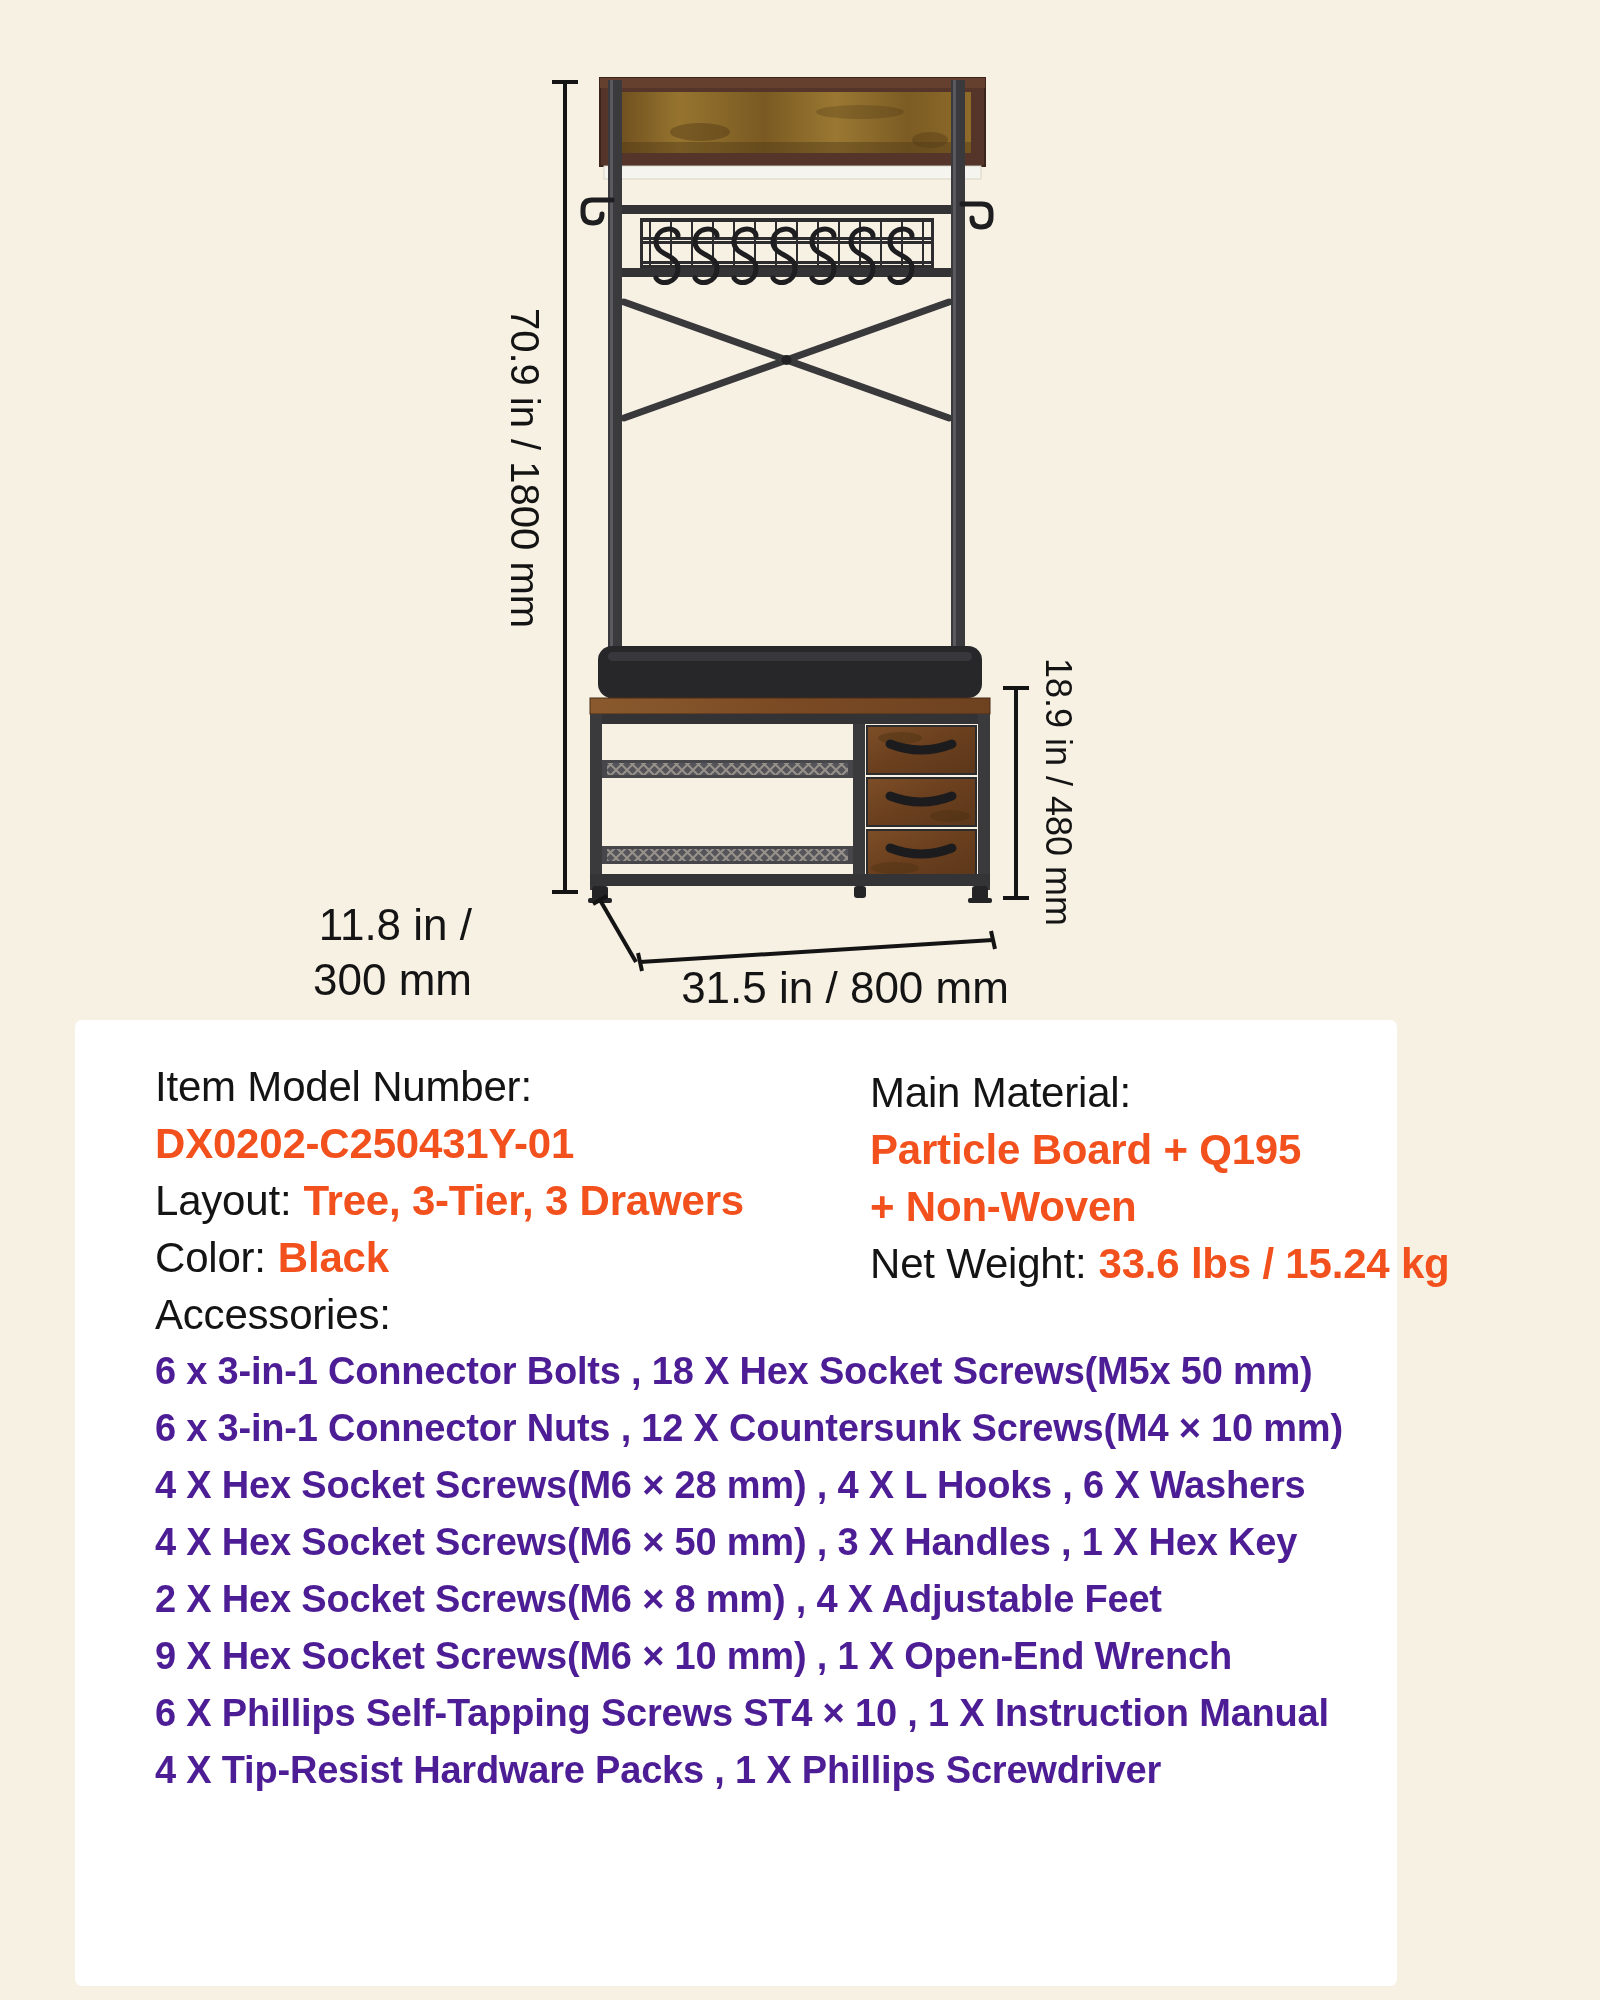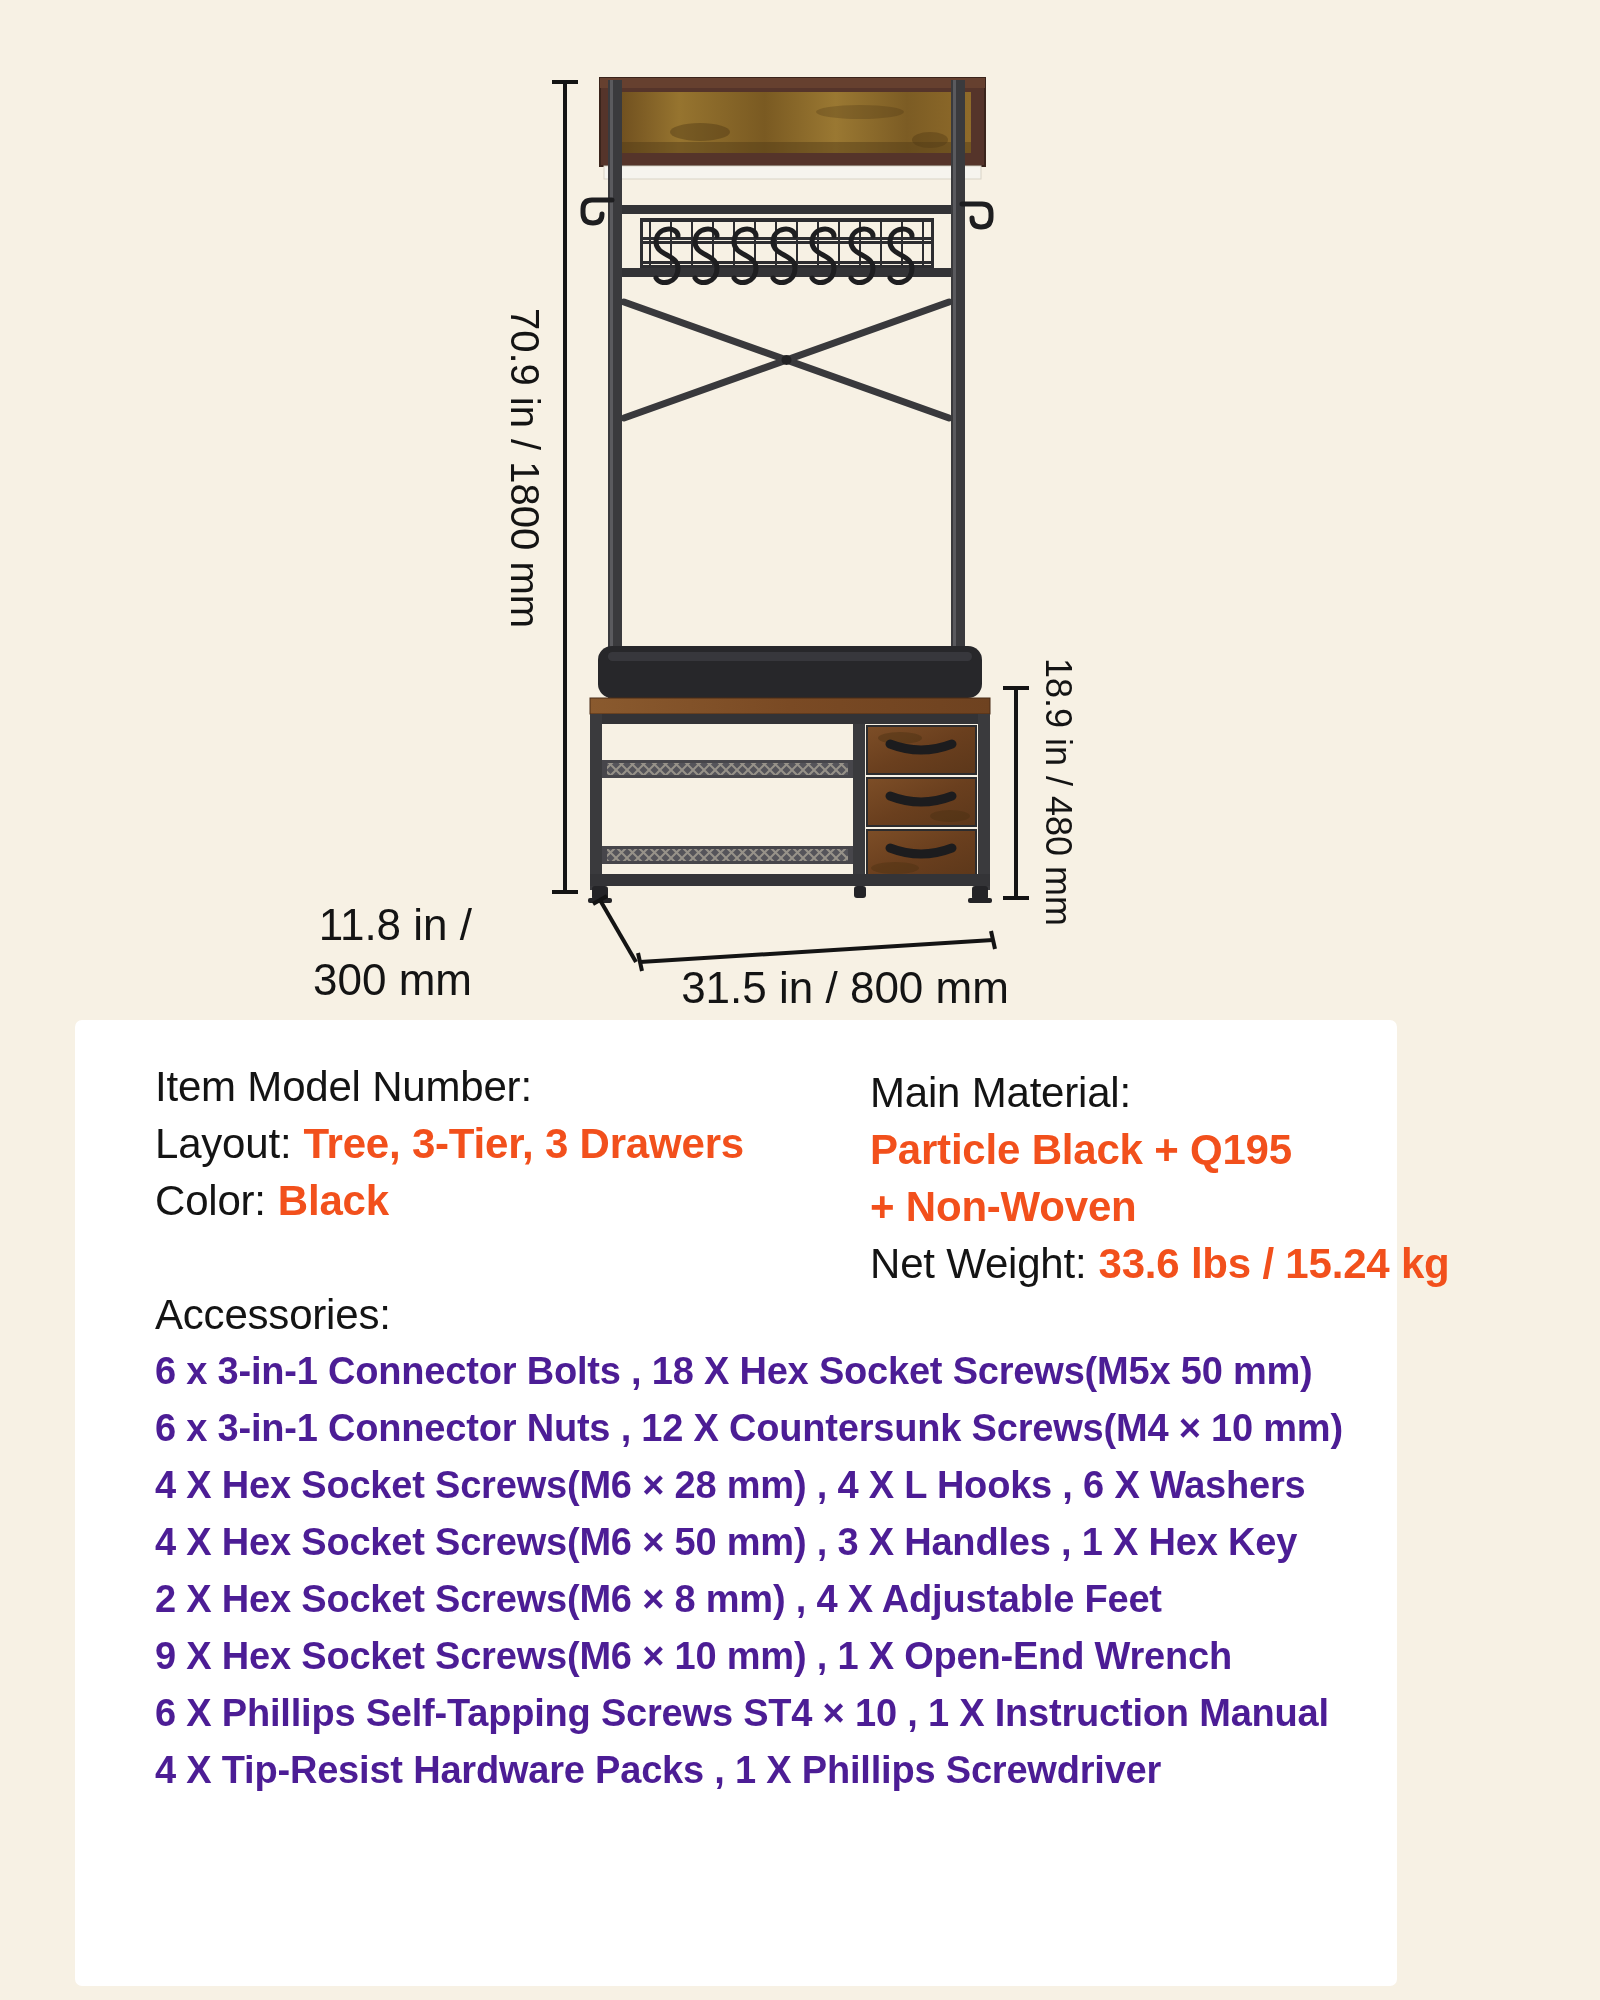--- a/index.html
+++ b/index.html
@@ -191,33 +191,36 @@
   <text class="dim-text" x="845" y="1003" font-size="44" text-anchor="middle">31.5 in / 800 mm</text>
 </svg>
 
 <div class="spec-card">
 
   <div class="col-left">
     <div class="spec-line">
       <span class="lbl">Item Model Number:</span>
     </div>
     <div class="spec-line">
+      <span class="val">DX0202-C250431Y-01</span>
+    </div>
+    <div class="spec-line">
       <span class="lbl">Layout:</span><span class="val">Tree, 3-Tier, 3 Drawers</span>
     </div>
     <div class="spec-line">
       <span class="lbl">Color:</span><span class="val">Black</span>
     </div>
   </div>
 
   <div class="col-right">
     <div class="spec-line">
       <span class="lbl">Main Material:</span>
     </div>
     <div class="spec-line">
-      <span class="val">Particle Black + Q195</span>
+      <span class="val">Particle Board + Q195</span>
     </div>
     <div class="spec-line">
       <span class="val">+ Non-Woven</span>
     </div>
     <div class="spec-line">
       <span class="lbl">Net Weight:</span><span class="val">33.6 lbs / 15.24 kg</span>
     </div>
   </div>
 
   <div class="full-block">

